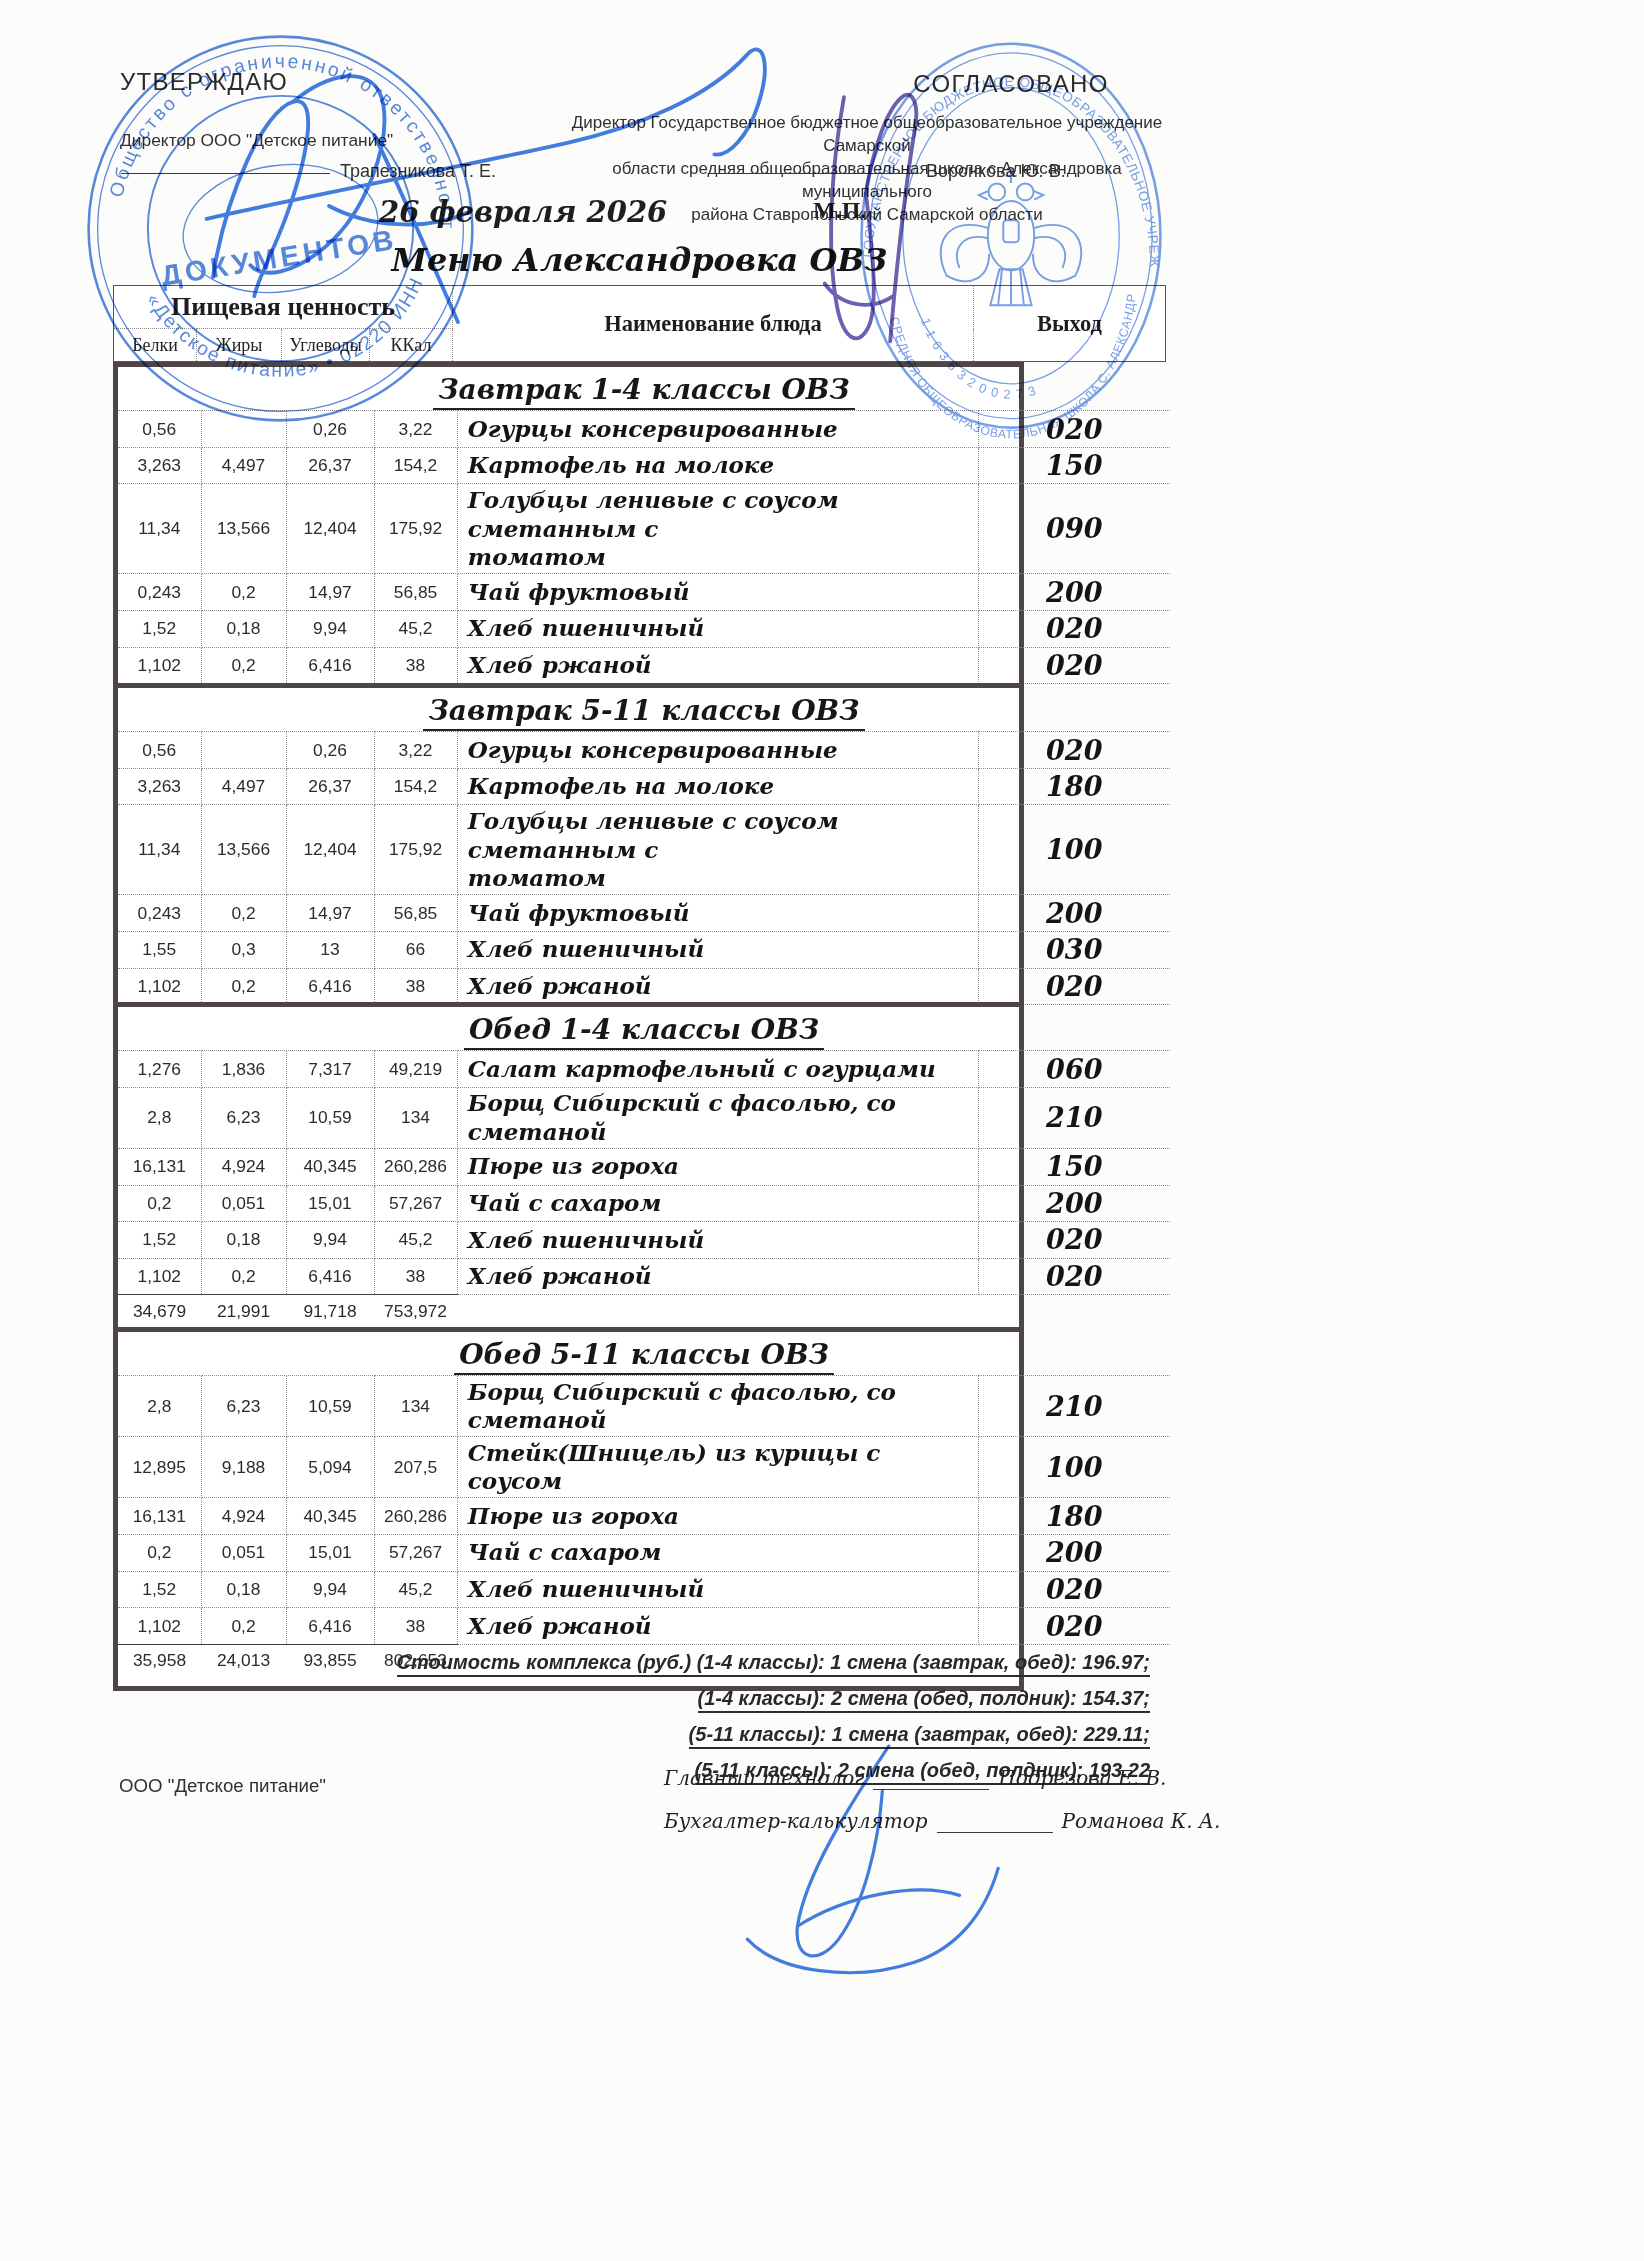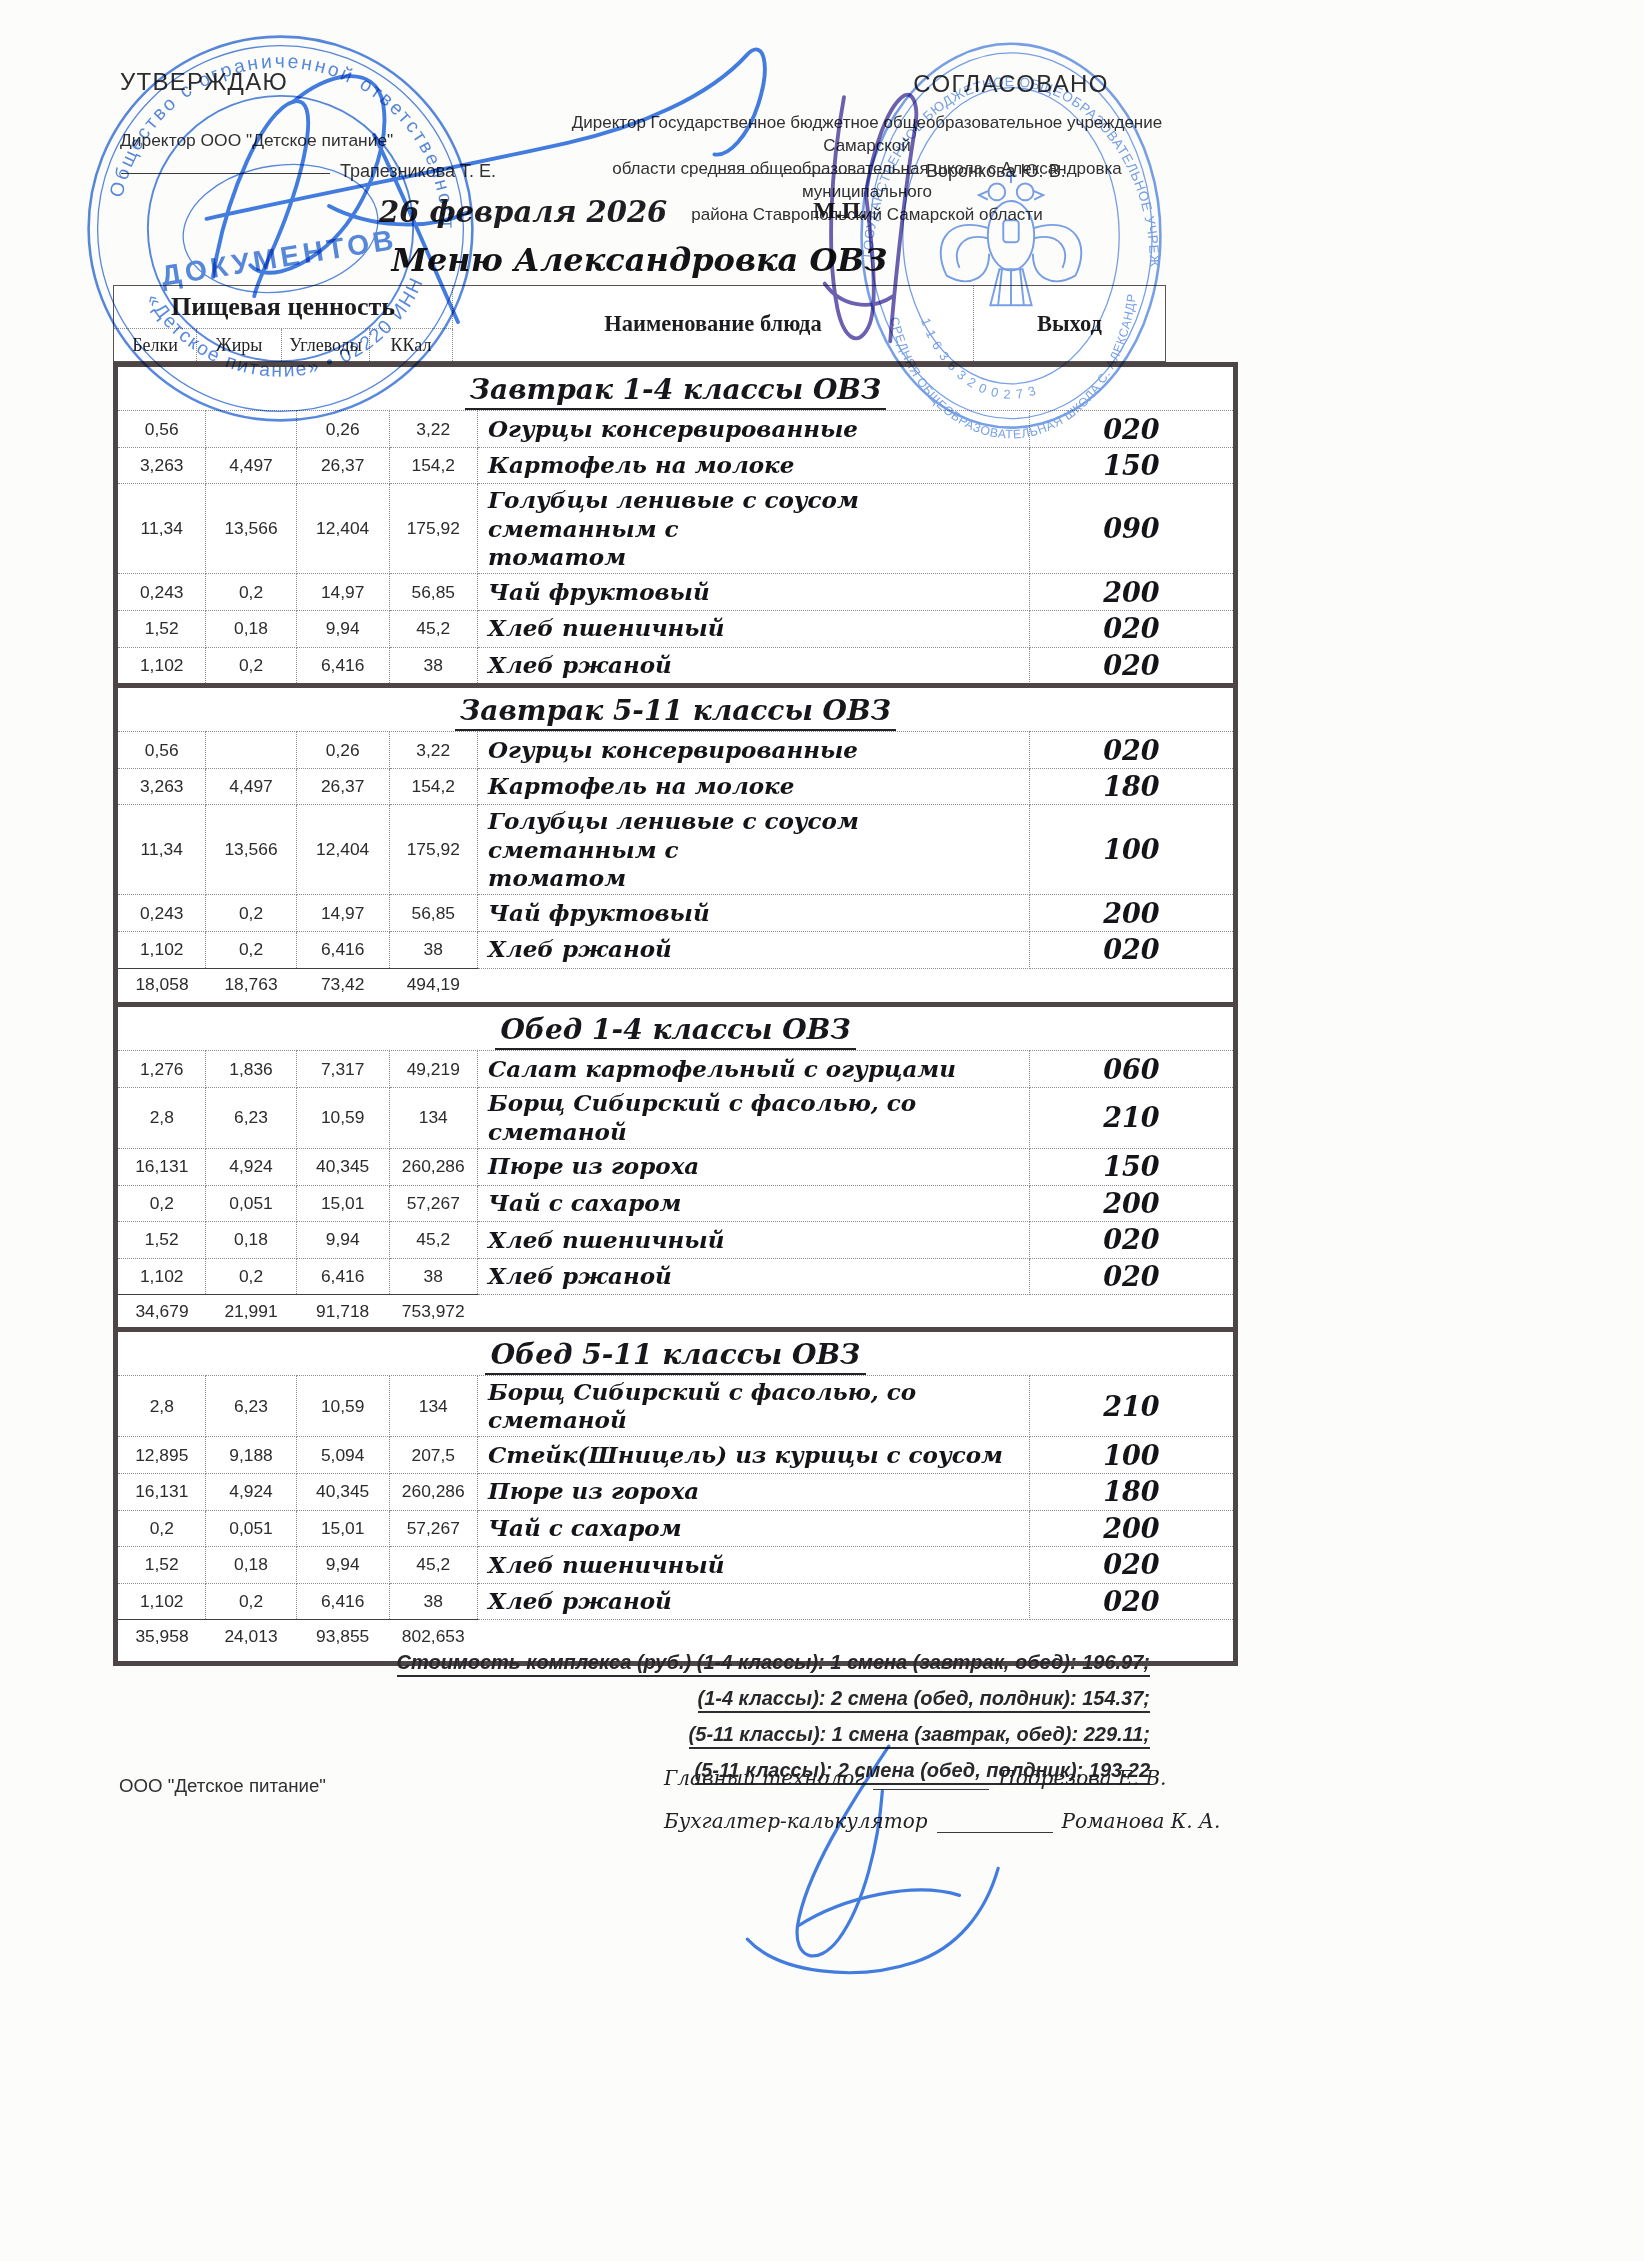--- a/index.html
+++ b/index.html
@@ -62,21 +62,21 @@
   td.h-dish,td.h-out{
     text-align:center;vertical-align:middle;
     font-family:"Liberation Serif",serif;font-weight:bold;font-size:22.5px;color:#1d1d20;
   }
   td.h-sub{
     height:30px;text-align:center;
     font-family:"Liberation Serif",serif;font-size:18px;color:#242427;
   }
   
   .menu-box{
-    position:absolute;left:113px;width:1125px;
+    position:absolute;left:113px;width:911px;
     border:5.2px solid #4e4646;background:#fff;
     box-sizing:border-box;padding-bottom:9px;
   }
   table.menu-table{width:100%;border-collapse:collapse;table-layout:fixed;}
   tr.title-row td{
     padding:6.4px 0 3.9px;text-align:center;
     border-bottom:1.3px dotted #8d8d8d;
   }
   .tbl-title{
     font-family:"DejaVu Serif",serif;font-style:italic;font-weight:bold;
@@ -288,20 +288,28 @@
           </tr>
           <tr class="data-row">
             <td class="num">0,243</td>
             <td class="num">0,2</td>
             <td class="num">14,97</td>
             <td class="num">56,85</td>
             <td class="dish">Чай фруктовый</td>
             <td class="out">200</td>
           </tr>
           <tr class="data-row">
+            <td class="num">1,55</td>
+            <td class="num">0,3</td>
+            <td class="num">13</td>
+            <td class="num">66</td>
+            <td class="dish">Хлеб пшеничный</td>
+            <td class="out">030</td>
+          </tr>
+          <tr class="data-row">
             <td class="num">1,102</td>
             <td class="num">0,2</td>
             <td class="num">6,416</td>
             <td class="num">38</td>
             <td class="dish">Хлеб ржаной</td>
             <td class="out">020</td>
           </tr>
           <tr class="totals-row">
             <td class="t-num">18,058</td>
             <td class="t-num">18,763</td>

